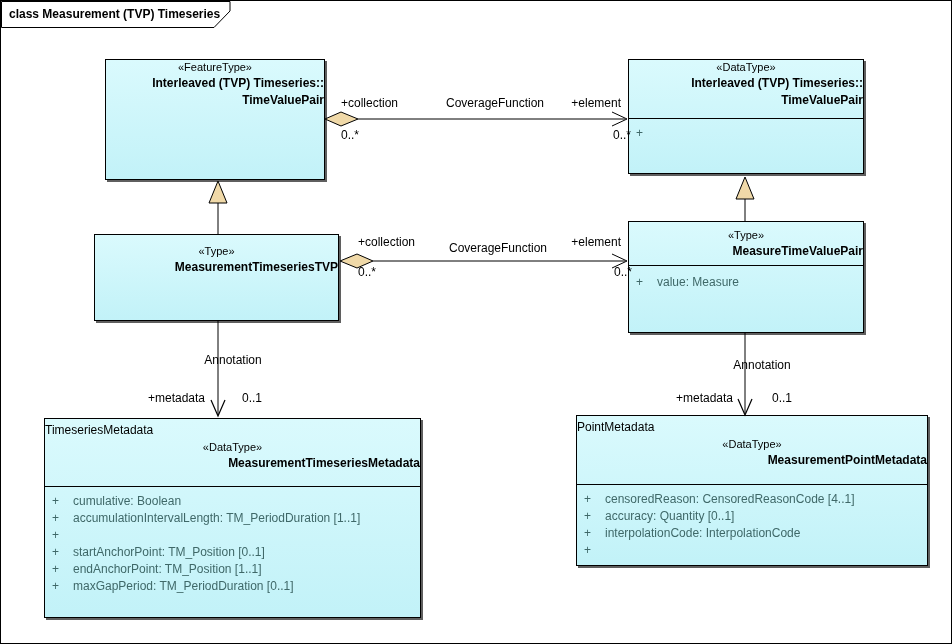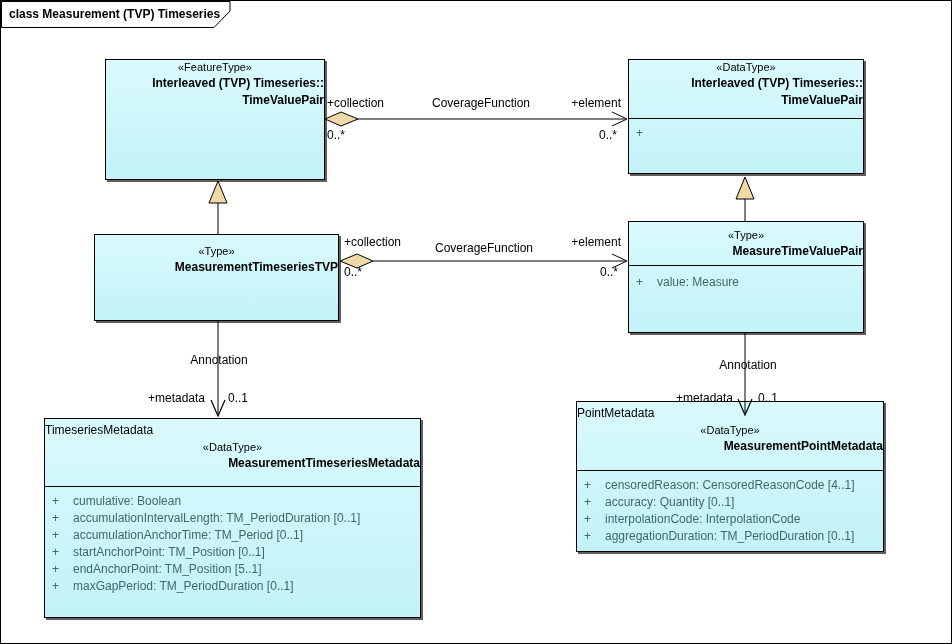--- a/index.html
+++ b/index.html
@@ -39,21 +39,21 @@
   .stereo{font-size:11px;line-height:15px;color:#000;}
   .cls-name{font-size:12px;font-weight:bold;line-height:17px;color:#000;text-align:right;}
   .tag{
     font-size:12px;color:#000;
     text-align:left;padding:4px 12px 0 0;line-height:14px;
   }
   .divider{border-top:1px solid #000;}
   .attr-row{display:flex;font-size:12px;line-height:17px;color:var(--attr-text);white-space:nowrap;}
   .attr-vis{width:21px;padding-left:7px;flex:0 0 auto;}
   .lbl{
-    position:absolute;font-size:12px;color:#000;white-space:nowrap;line-height:14px;
+    position:absolute;font-size:12px;color:#000;white-space:nowrap;line-height:14px;margin-left:14px;
   }
   .lbl.center{transform:translateX(-50%);}
   .lbl.right{text-align:center;}
   .wires{position:absolute;left:0;top:0;pointer-events:none;}
   .pad-t8{}
   .pad-t6{padding-top:6px;}
   .pad-t9{padding-top:9px;}
   .mt3{margin-top:3px;}
   .attrs-pad{padding-top:6px;}
 </style>
@@ -118,42 +118,41 @@
         <div class="cls-name">MeasurementTimeseriesMetadata</div>
       </div>
     </div>
     <div class="divider attrs-pad">
       <div class="attr-row">
         <span class="attr-vis">+</span>
         <span>cumulative: Boolean</span>
       </div>
       <div class="attr-row">
         <span class="attr-vis">+</span>
-        <span>accumulationIntervalLength: TM_PeriodDuration [0..1]</span>
-      </div>
-      <div class="attr-row">
-        <span class="attr-vis">+</span>
-        <span>accumulationAnchorTime: TM_Period [0..1]</span>
+        <span>accumulationIntervalLength: TM_PeriodDuration [1..1]</span>
+      </div>
+      <div class="attr-row">
+        <span class="attr-vis">+</span>
       </div>
       <div class="attr-row">
         <span class="attr-vis">+</span>
         <span>startAnchorPoint: TM_Position [0..1]</span>
       </div>
       <div class="attr-row">
         <span class="attr-vis">+</span>
-        <span>endAnchorPoint: TM_Position [5..1]</span>
+        <span>endAnchorPoint: TM_Position [1..1]</span>
       </div>
       <div class="attr-row">
         <span class="attr-vis">+</span>
         <span>maxGapPeriod: TM_PeriodDuration [0..1]</span>
       </div>
     </div>
   </div>
 
-  <div class="uml-box" style="left:575px;top:400px;width:308px;height:151px;">
+  <div class="uml-box" style="left:575px;top:414px;width:352px;height:151px;">
     <div style="height:68px;">
       <div class="tag">PointMetadata</div>
       <div class="hdr mt3">
         <div class="stereo">«DataType»</div>
         <div class="cls-name">MeasurementPointMetadata</div>
       </div>
     </div>
     <div class="divider attrs-pad">
       <div class="attr-row">
         <span class="attr-vis">+</span>
@@ -162,21 +161,20 @@
       <div class="attr-row">
         <span class="attr-vis">+</span>
         <span>accuracy: Quantity [0..1]</span>
       </div>
       <div class="attr-row">
         <span class="attr-vis">+</span>
         <span>interpolationCode: InterpolationCode</span>
       </div>
       <div class="attr-row">
         <span class="attr-vis">+</span>
-        <span>aggregationDuration: TM_PeriodDuration [0..1]</span>
       </div>
     </div>
   </div>
 
   <svg class="wires" width="952" height="644">
 
     <g>
       <line x1="357" y1="118" x2="624" y2="118" stroke="#000" stroke-width="1"></line>
       <polygon points="324,118 340,111 357,118 340,125" fill="var(--tan)" stroke="#000" stroke-width="1"></polygon>
       <polyline points="611,111 626,118 611,125" fill="none" stroke="#000" stroke-width="1"></polyline>

